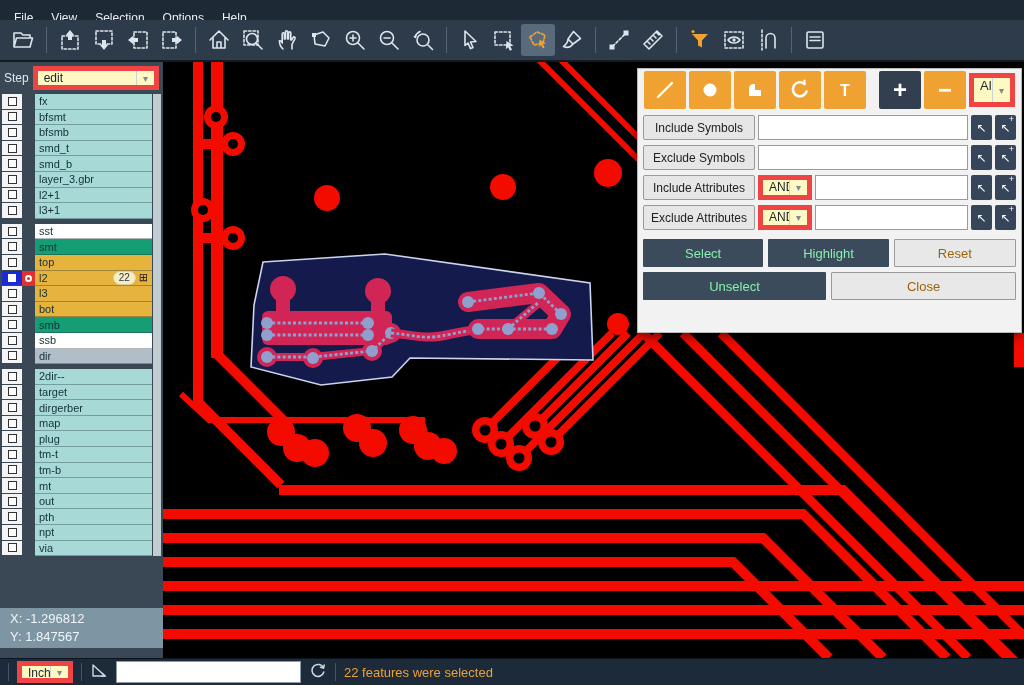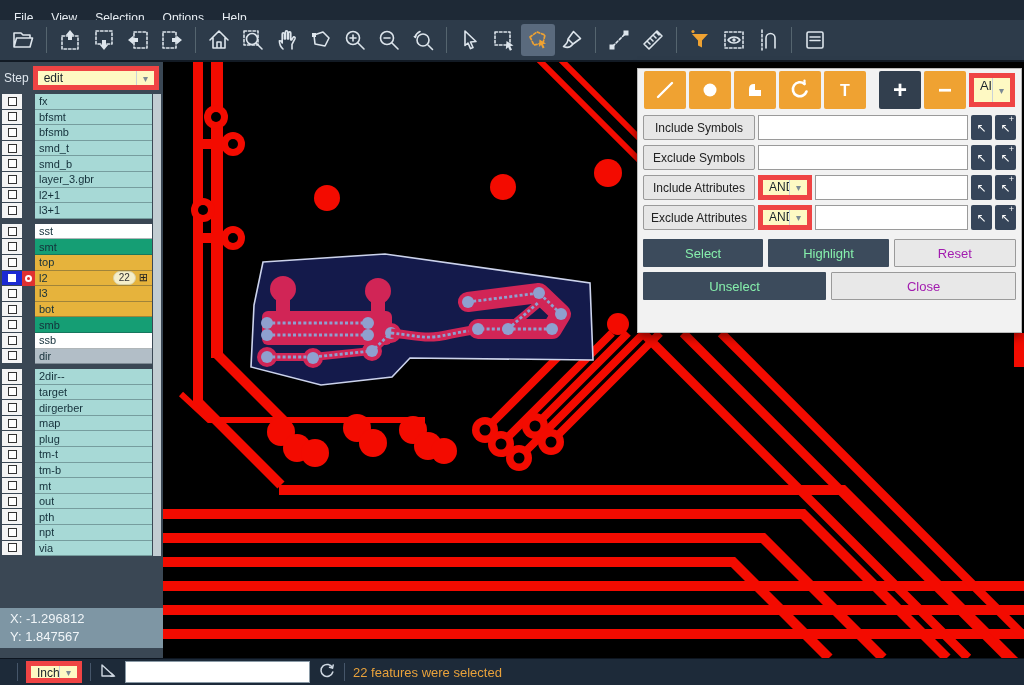--- a/index.html
+++ b/index.html
@@ -99,25 +99,25 @@
     padding:0 4px;font-size:12px}
   .andsel{width:54px;height:25px;flex:none;font-size:12px}
   .fsel{width:21px;height:25px;flex:none;background:#36455a;border:none;color:#fff;
     font-size:12px;position:relative;border-radius:2px}
   .fsel .plus{position:absolute;top:0;right:2px;font-size:9px;line-height:9px}
   .dlg-actions{padding:4px 5px 0 5px}
   .arow{display:flex;gap:5px;margin-bottom:5px}
   .abtn{flex:1;height:28px;border:none;border-radius:1px;font-size:13px;
     font-family:"Liberation Sans",sans-serif}
   .abtn.dark{background:#3c4b5c;color:#86efac}
-  .abtn.light{background:#e8e8e8;border:1px solid #9a9a9a;color:#a21caf}
+  .abtn.light{background:#e8e8e8;border:1px solid #9a9a9a;color:#a16207}
 
   
   #statusbar{position:absolute;left:0;top:658px;width:1024px;height:27px;background:#1d2a39;
-    display:flex;align-items:center;gap:8px;padding-left:17px;border-top:1px solid #0d1520}
+    display:flex;align-items:center;gap:8px;padding-left:8px;border-top:1px solid #0d1520}
   .ssep{width:1px;height:18px;background:#46566a;flex:none}
   #unit-select{width:56px;height:22px;font-size:12px;flex:none}
   #cmd-input{width:185px;height:22px;border:1px solid #8a9aa6;background:#fff;font-size:12px;
     padding:0 4px;flex:none}
   #status-msg{color:#e9a23b;font-size:13px;white-space:nowrap}
 </style>
 </head>
 <body>
 
 <div id="app">

